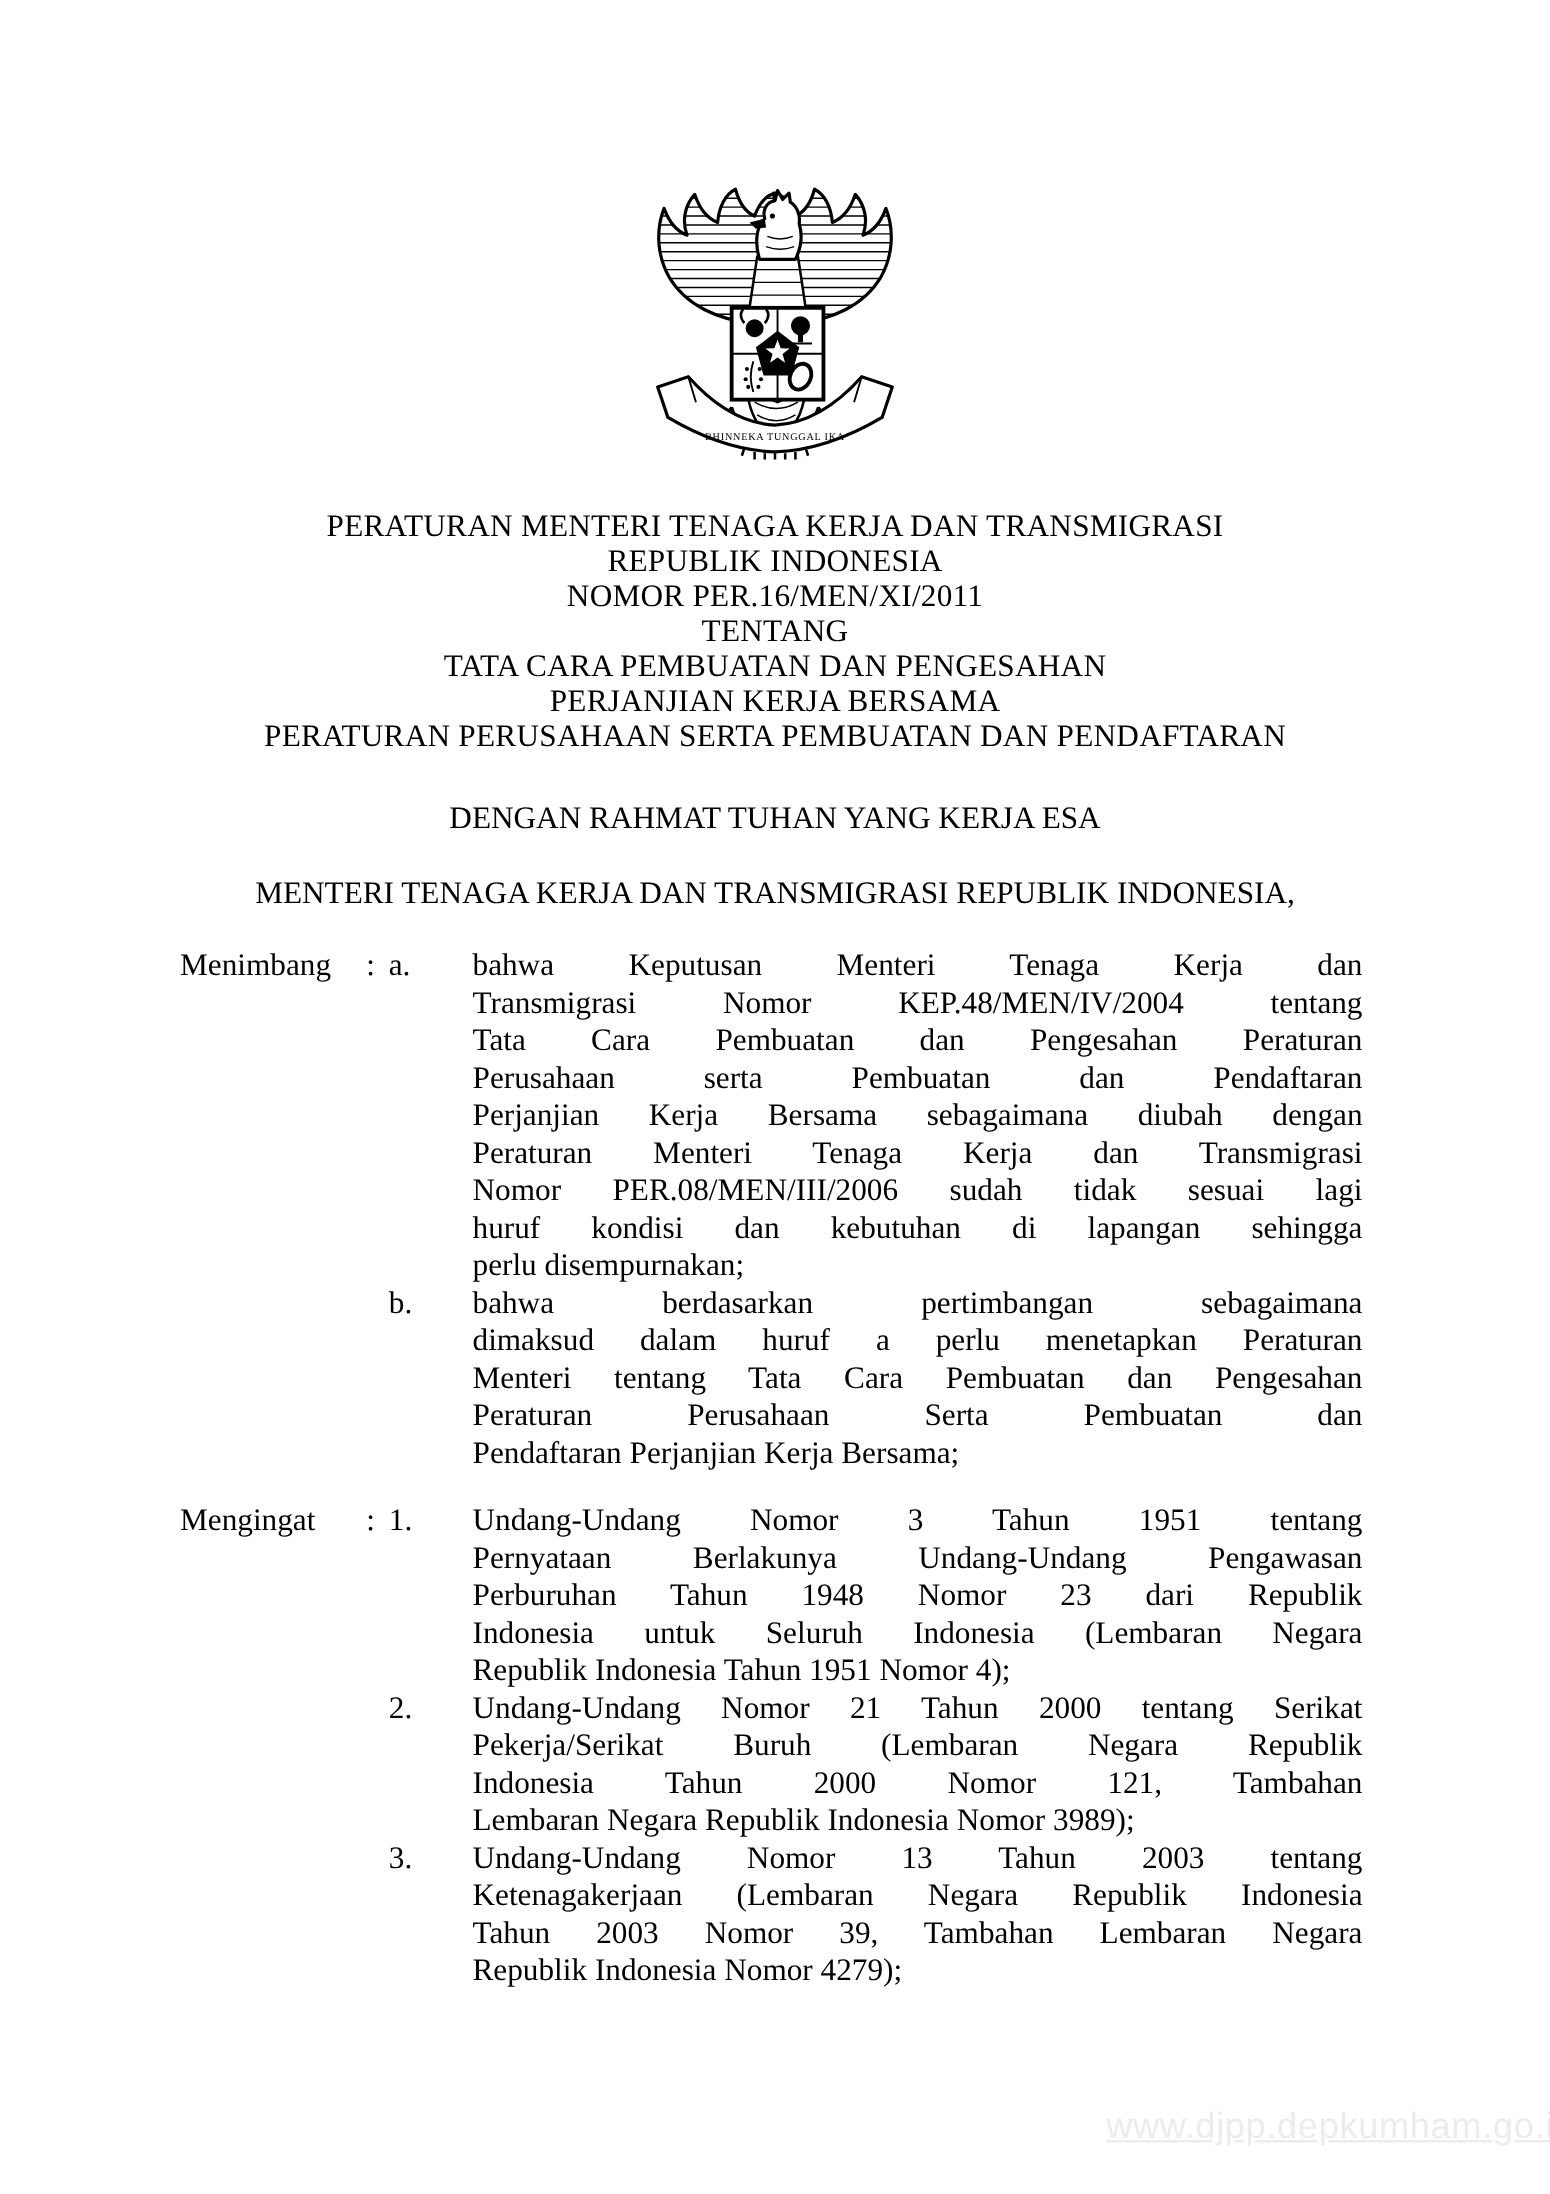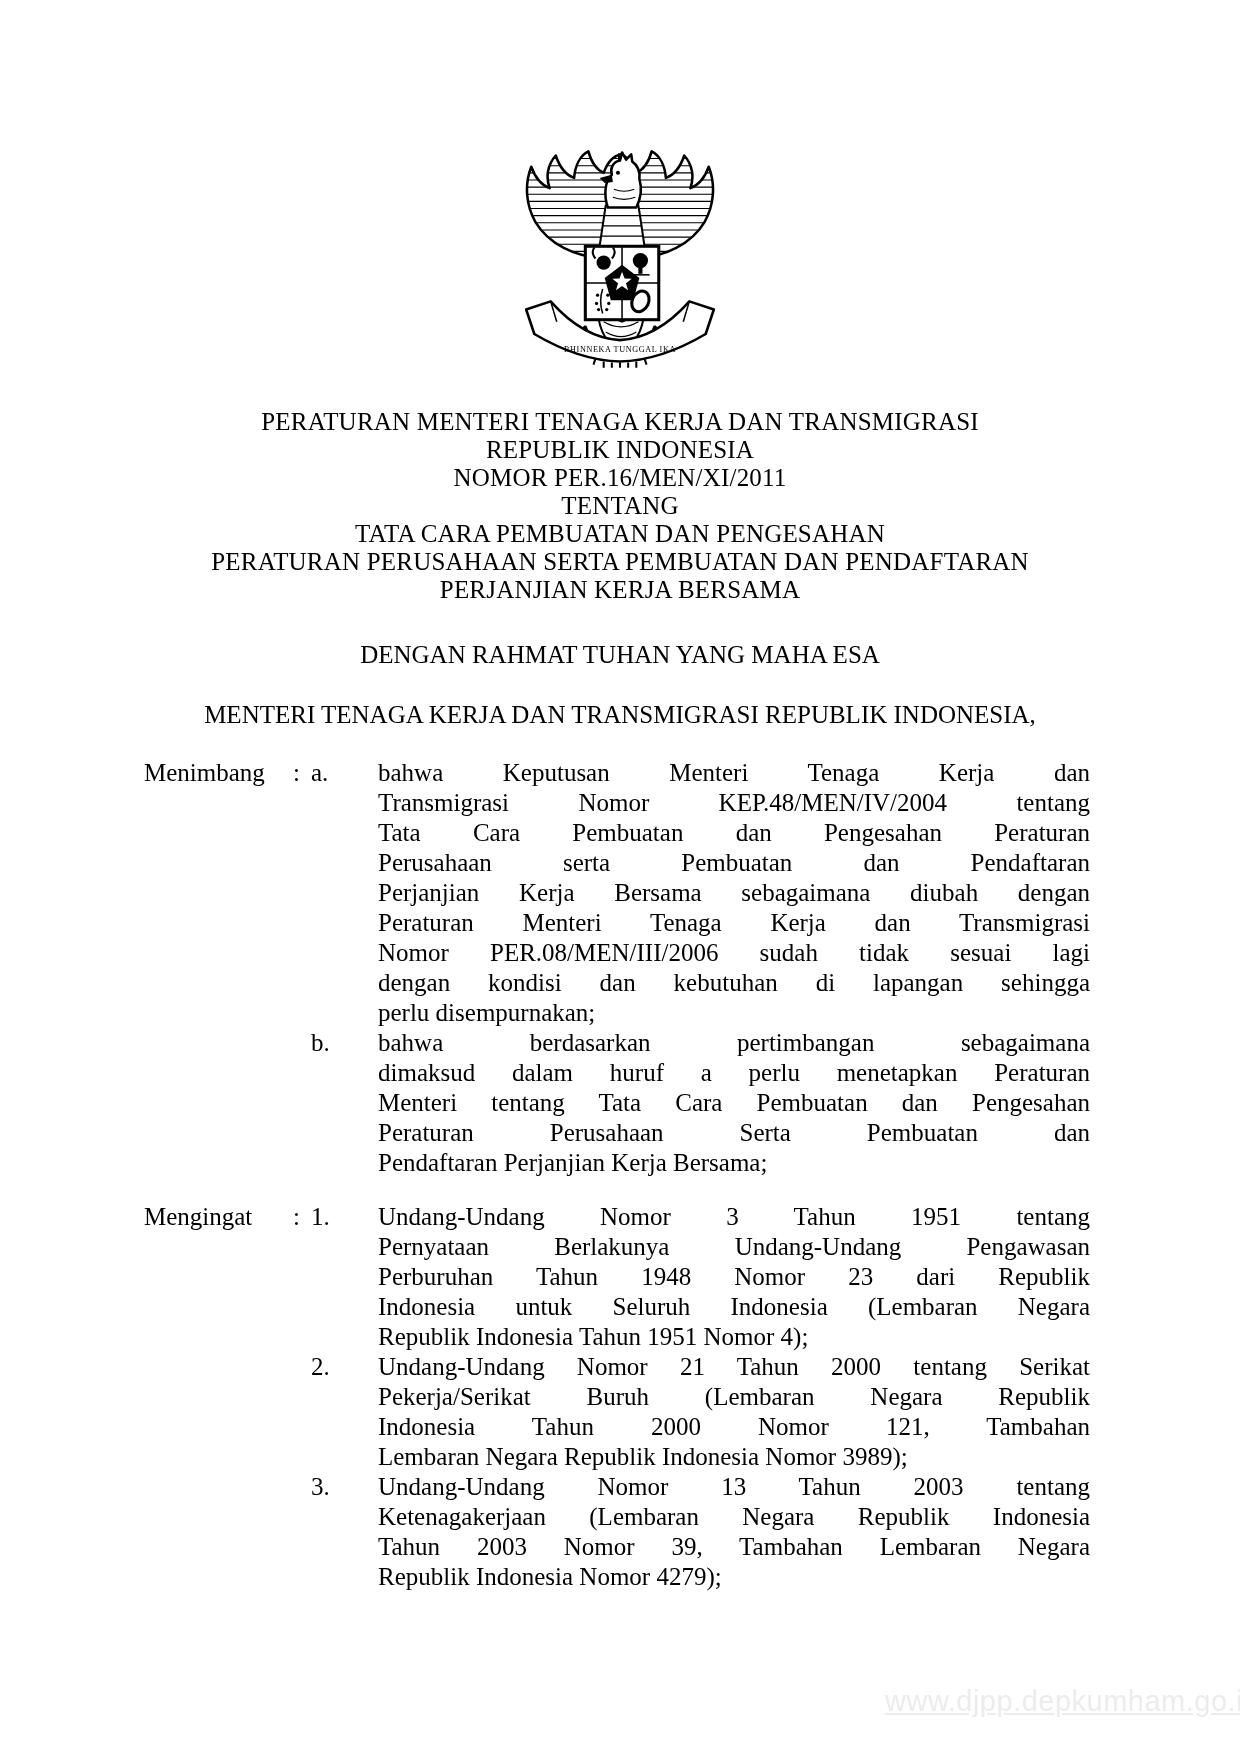--- a/index.html
+++ b/index.html
@@ -116,45 +116,45 @@
     <path d="M84,209 v6 M92,210 v5 M100,210 v5 M108,210 v5 M116,209 v6 M76,206 l-2,6 M124,206 l2,6" stroke="#000000" stroke-width="2" fill="none"></path>
   </svg>
 </div>
 
 <div class="title-block">
   <div>PERATURAN MENTERI TENAGA KERJA DAN TRANSMIGRASI</div>
   <div>REPUBLIK INDONESIA</div>
   <div>NOMOR PER.16/MEN/XI/2011</div>
   <div>TENTANG</div>
   <div>TATA CARA PEMBUATAN DAN PENGESAHAN</div>
+  <div>PERJANJIAN KERJA BERSAMA</div>
   <div>PERATURAN PERUSAHAAN SERTA PEMBUATAN DAN PENDAFTARAN</div>
-  <div>PERJANJIAN KERJA BERSAMA</div>
 </div>
 
-<div class="invocation">DENGAN RAHMAT TUHAN YANG MAHA ESA</div>
+<div class="invocation">DENGAN RAHMAT TUHAN YANG KERJA ESA</div>
 <div class="authority">MENTERI TENAGA KERJA DAN TRANSMIGRASI REPUBLIK INDONESIA,</div>
 
 <div class="doc-body">
 
   <div class="section">
     <div class="sec-label">Menimbang</div>
     <div class="sec-colon">:</div>
     <div class="sec-items">
 
       <div class="item">
         <div class="marker">a.</div>
         <div class="lines">
           <div class="jline">bahwa Keputusan Menteri Tenaga Kerja dan</div>
           <div class="jline">Transmigrasi Nomor KEP.48/MEN/IV/2004 tentang</div>
           <div class="jline">Tata Cara Pembuatan dan Pengesahan Peraturan</div>
           <div class="jline">Perusahaan serta Pembuatan dan Pendaftaran</div>
           <div class="jline">Perjanjian Kerja Bersama sebagaimana diubah dengan</div>
           <div class="jline">Peraturan Menteri Tenaga Kerja dan Transmigrasi</div>
           <div class="jline">Nomor PER.08/MEN/III/2006 sudah tidak sesuai lagi</div>
-          <div class="jline">dengan kondisi dan kebutuhan di lapangan sehingga</div>
+          <div class="jline">huruf kondisi dan kebutuhan di lapangan sehingga</div>
           <div class="jline">perlu disempurnakan;</div>
         </div>
       </div>
 
       <div class="item">
         <div class="marker">b.</div>
         <div class="lines">
           <div class="jline">bahwa berdasarkan pertimbangan sebagaimana</div>
           <div class="jline">dimaksud dalam huruf a perlu menetapkan Peraturan</div>
           <div class="jline">Menteri tentang Tata Cara Pembuatan dan Pengesahan</div>

